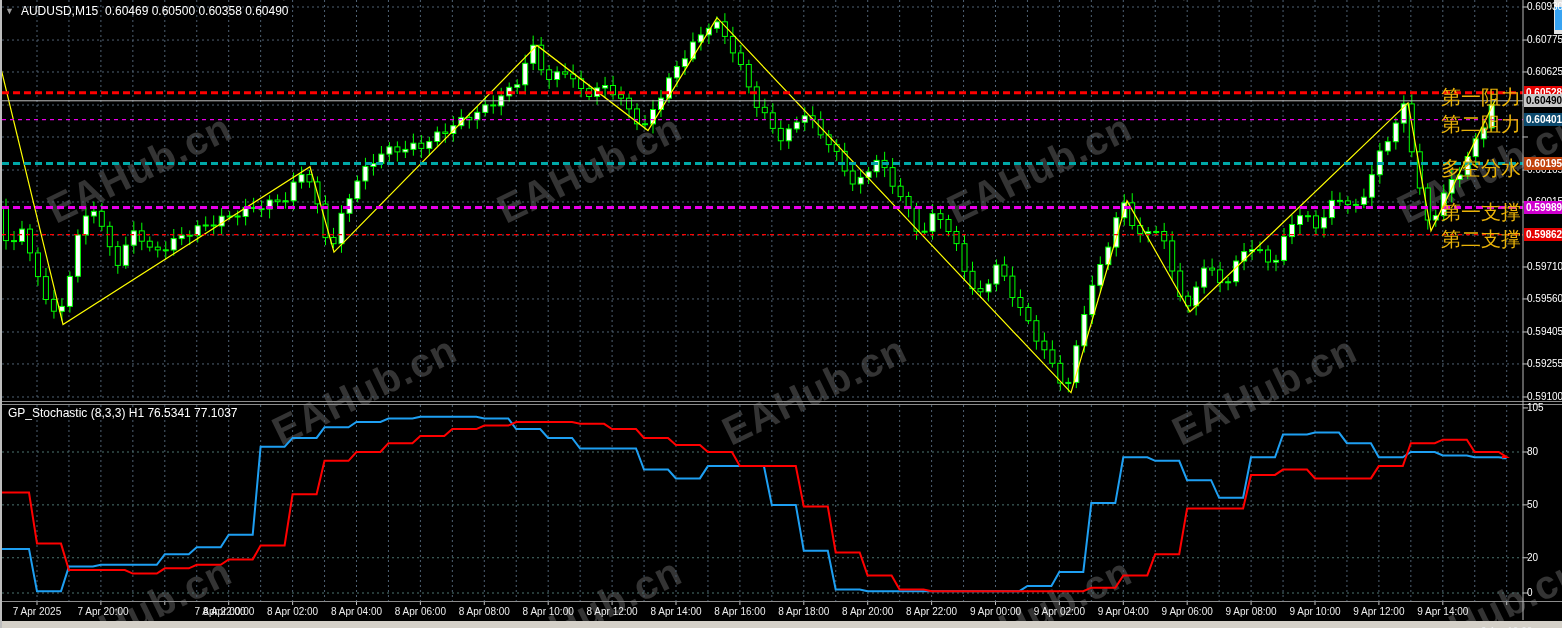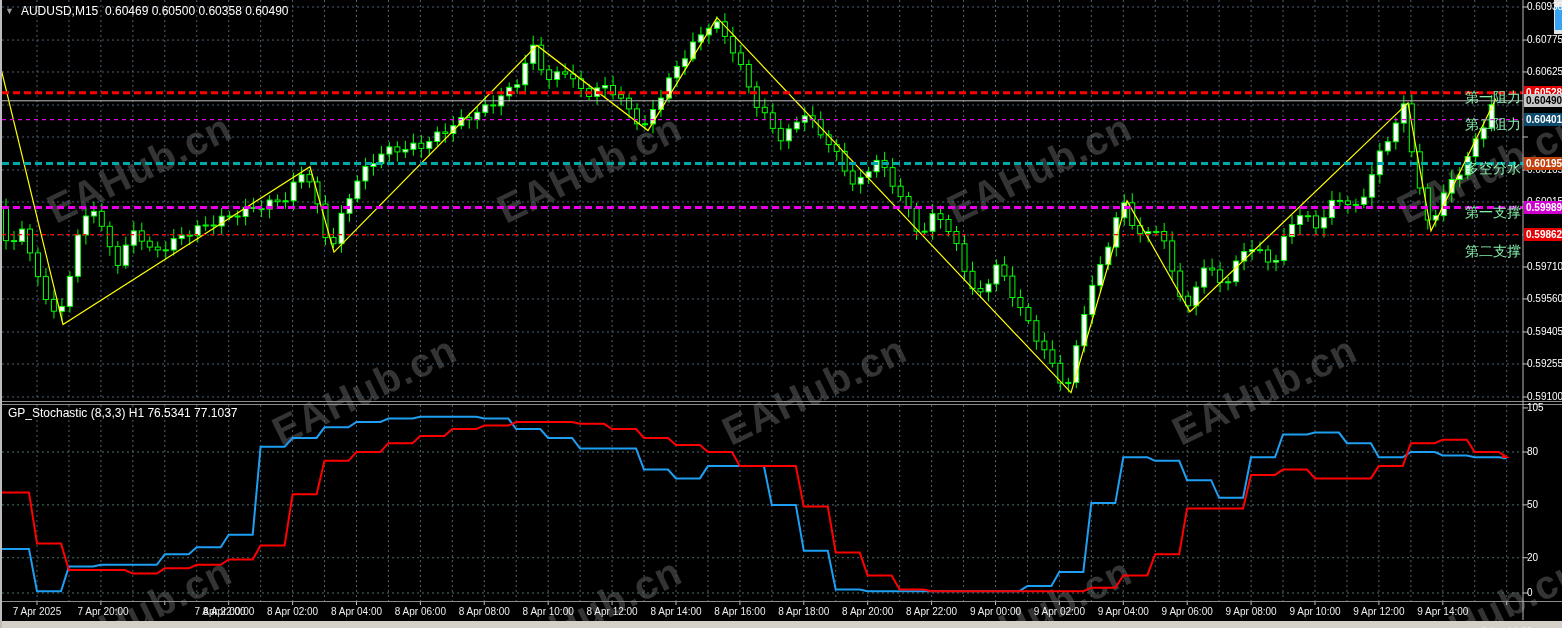--- a/index.html
+++ b/index.html
@@ -13,21 +13,21 @@
   .grid{stroke:#4f6173;stroke-width:1;stroke-dasharray:2,3;fill:none;}
   .slevel{stroke:#4c7470;stroke-width:1;stroke-dasharray:2,3;fill:none;}
   #title-bar{left:5px;top:3px;height:15px;display:flex;align-items:center;color:#fff;
              font-size:12px;white-space:pre;}
   #title-bar .tri{color:#9a9a9a;font-size:9px;margin-right:7px;}
   #title-bar b{font-weight:400;}
   #ind-title{left:8px;top:406px;color:#fff;font-size:12px;white-space:pre;}
   .pl{position:absolute;left:1527px;color:#fff;font-size:10px;line-height:12px;z-index:3;}
   .badge{position:absolute;left:1524px;width:36px;height:13px;color:#fff;font-size:10px;
          font-weight:700;line-height:13px;padding-left:2px;z-index:4;}
-  .lvl-label{position:absolute;right:41px;color:#86efac;font-size:14px;line-height:17px;
+  .lvl-label{position:absolute;right:41px;color:#eab308;font-size:20px;line-height:17px;
              white-space:nowrap;z-index:3;}
   .tl{position:absolute;top:606px;width:92px;text-align:center;color:#ececec;font-size:10px;z-index:3;}
   #bottom-chrome{left:0;top:621px;width:1562px;height:7px;background:#d4d0c8;}
   #left-border{left:0;top:0;width:2px;height:628px;background:#bdbdbd;}
   #vscroll-track{left:1554px;top:0;width:8px;height:34px;background:#e3e3e3;}
   #vscroll-thumb{left:1555px;top:7px;width:7px;height:23px;background:#37a3f2;}
 </style>
 </head>
 <body>
 
@@ -618,21 +618,21 @@
     <div class="pl" style="top: 587px;">0</div>
     <div class="badge" style="top: 86.1702px; background: rgb(228, 0, 0);">0.60528</div>
     <div class="lvl-label" style="top: 88.6702px;">第一阻力</div>
     <div class="badge" style="top: 113.235px; background: #0c4a6e;">0.60401</div>
     <div class="lvl-label" style="top: 115.735px;">第二阻力</div>
     <div class="badge" style="top: 157.136px; background: #c2410c;">0.60195</div>
     <div class="lvl-label" style="top: 159.636px;">多空分水</div>
     <div class="badge" style="top: 201.037px; background: rgb(207, 0, 207);">0.59989</div>
     <div class="lvl-label" style="top: 203.537px;">第一支撑</div>
     <div class="badge" style="top: 228.101px; background: rgb(228, 0, 0);">0.59862</div>
-    <div class="lvl-label" style="top: 230.601px; margin-top: 12px;">第二支撑</div>
+    <div class="lvl-label" style="top: 230.601px;">第二支撑</div>
     <div class="badge" style="top: 94.2684px; background: rgb(200, 200, 200); color: rgb(0, 0, 0);">0.60490</div>
     <div class="tl" style="left: -9px;">7 Apr 2025</div>
     <div class="tl" style="left: 57px;">7 Apr 20:00</div>
     <div class="tl" style="left: 134px; margin-left: 40px;">7 Apr 22:00</div>
     <div class="tl" style="left: 182.7px;">8 Apr 00:00</div>
     <div class="tl" style="left: 246.6px;">8 Apr 02:00</div>
     <div class="tl" style="left: 310.5px;">8 Apr 04:00</div>
     <div class="tl" style="left: 374.4px;">8 Apr 06:00</div>
     <div class="tl" style="left: 438.3px;">8 Apr 08:00</div>
     <div class="tl" style="left: 502.2px;">8 Apr 10:00</div>

